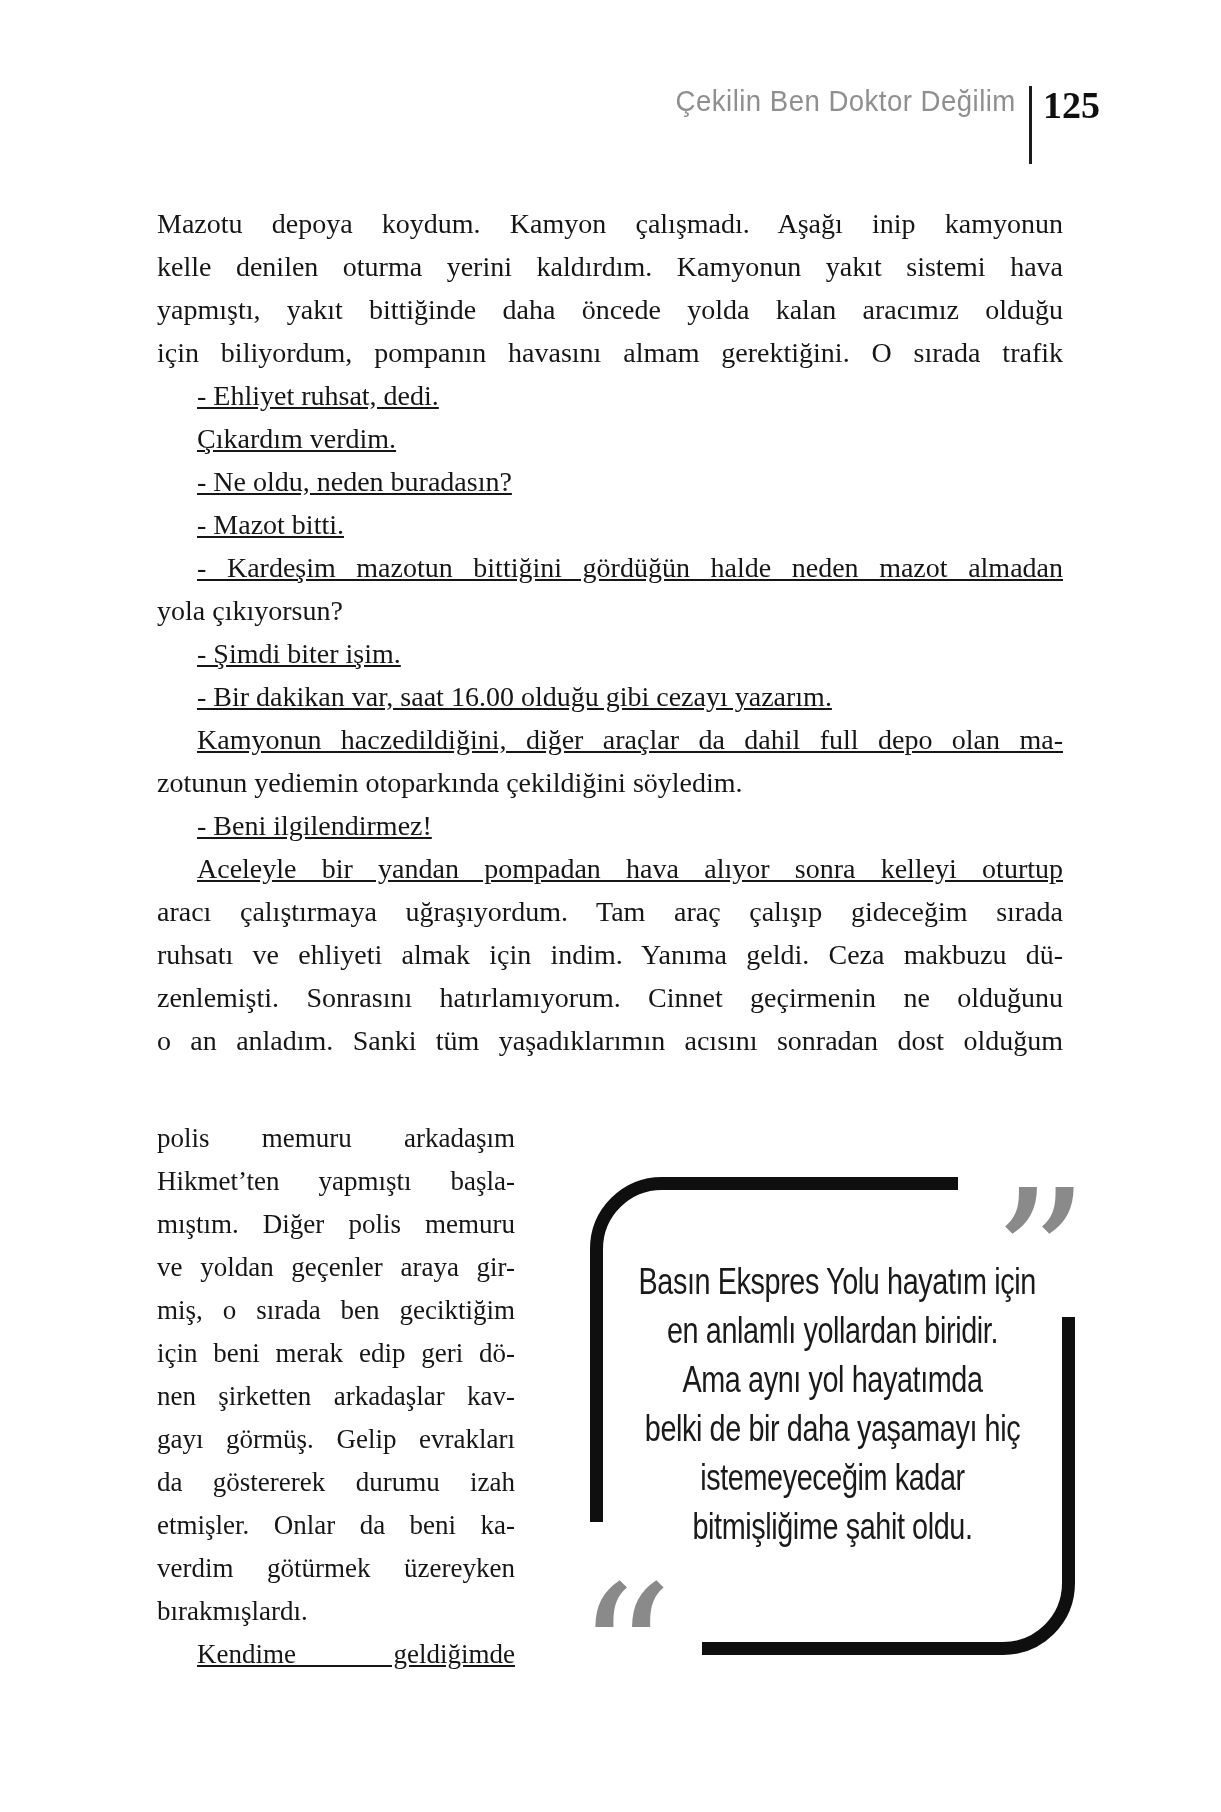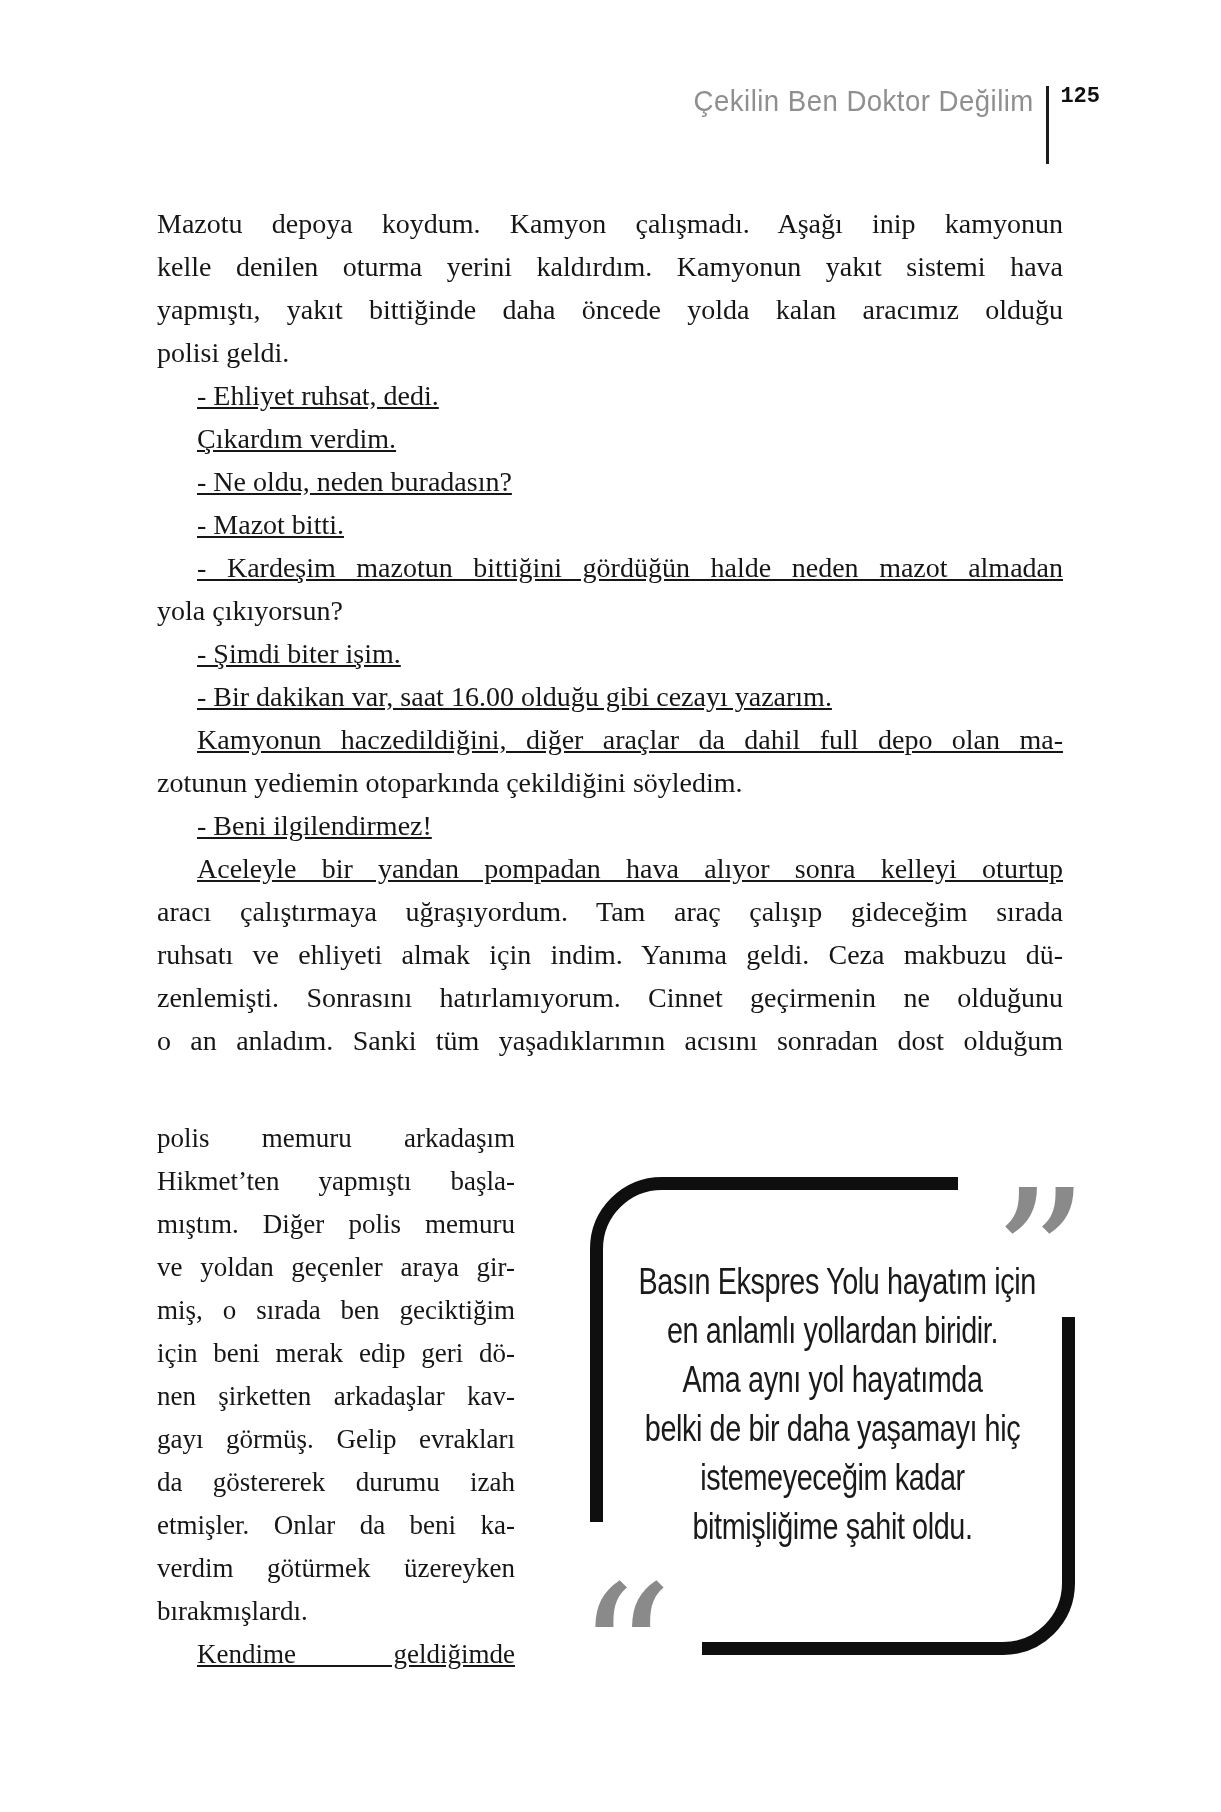--- a/index.html
+++ b/index.html
@@ -13,21 +13,21 @@
   .header { position:absolute; top:86px; right:121px; height:78px;
             display:flex; align-items:flex-start; }
   .header-title {
     font-family:"Liberation Sans", sans-serif; font-size:30px; line-height:1;
     color:#8f8f8f; letter-spacing:0.5px;
     transform:scaleX(0.92); transform-origin:100% 100%;
     padding-bottom:4px; white-space:nowrap;
   }
   .header-divider { width:3px; height:78px; background:#1c1c1c; margin-left:13px; }
   .header-number {
-    font-family:Liberation Mono, monospace; font-weight:bold; font-size:22px;
+    font-family:Liberation Serif, serif; font-weight:bold; font-size:38px;
     line-height:1; color:#101010; margin-left:11px; padding-bottom:3px;
   }
 
   
   .body-main { position:absolute; left:157px; top:202px; width:906px; }
   .body-col  { position:absolute; left:157px; top:1117px; width:358px; }
   .line {
     height:43px; line-height:43px; font-size:28px;
     overflow:hidden; text-align:left;
   }
@@ -63,21 +63,21 @@
   <div class="header">
     <div class="header-title">Çekilin Ben Doktor Değilim</div>
     <div class="header-divider"></div>
     <div class="header-number">125</div>
   </div>
 
   <div class="body-main">
       <div class="line j">Mazotu depoya koydum. Kamyon çalışmadı. Aşağı inip kamyonun</div>
       <div class="line j">kelle denilen oturma yerini kaldırdım. Kamyonun yakıt sistemi hava</div>
       <div class="line j">yapmıştı, yakıt bittiğinde daha öncede yolda kalan aracımız olduğu</div>
-      <div class="line">polisi geldi.</div>
+      <div class="line j">için biliyordum, pompanın havasını almam gerektiğini. O sırada trafik</div>
       <div class="line ind">- Ehliyet ruhsat, dedi.</div>
       <div class="line ind">Çıkardım verdim.</div>
       <div class="line ind">- Ne oldu, neden buradasın?</div>
       <div class="line ind">- Mazot bitti.</div>
       <div class="line j ind">- Kardeşim mazotun bittiğini gördüğün halde neden mazot almadan</div>
       <div class="line">yola çıkıyorsun?</div>
       <div class="line ind">- Şimdi biter işim.</div>
       <div class="line ind">- Bir dakikan var, saat 16.00 olduğu gibi cezayı yazarım.</div>
       <div class="line j ind">Kamyonun haczedildiğini, diğer araçlar da dahil full depo olan ma-</div>
       <div class="line">zotunun yediemin otoparkında çekildiğini söyledim.</div>

